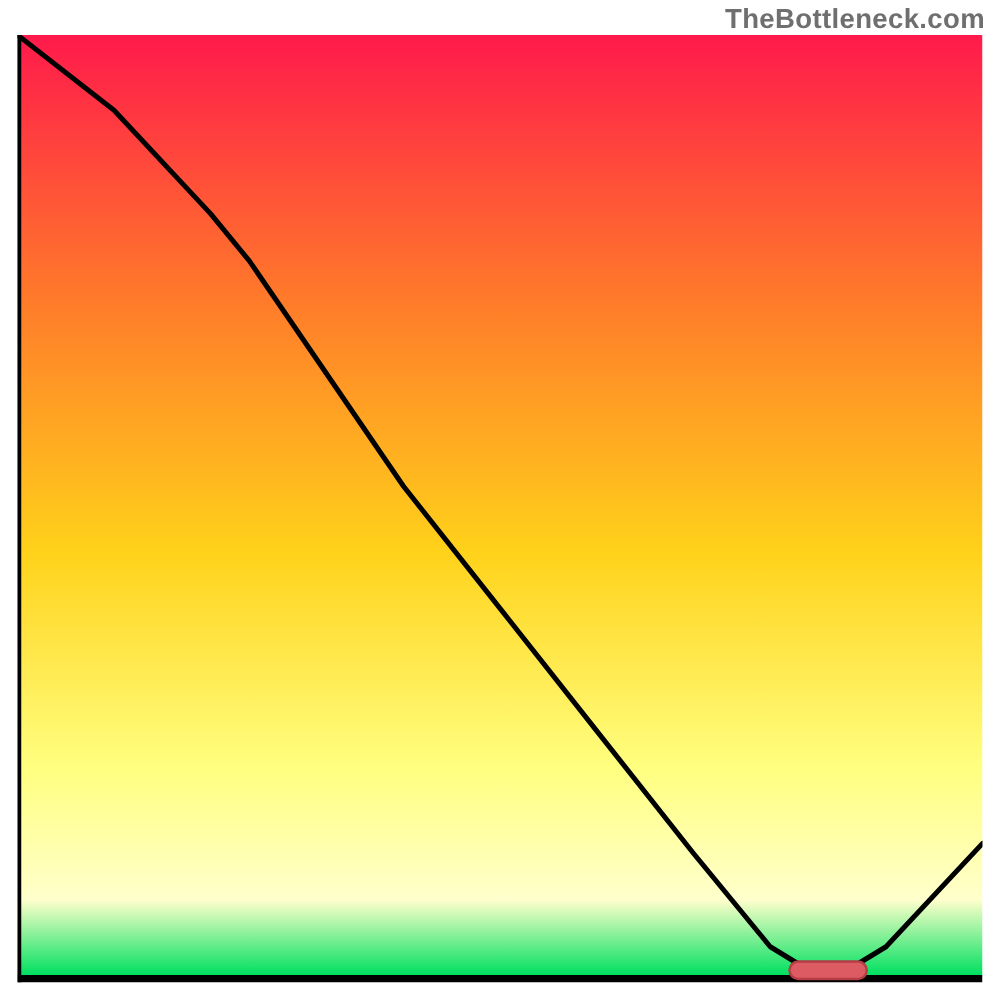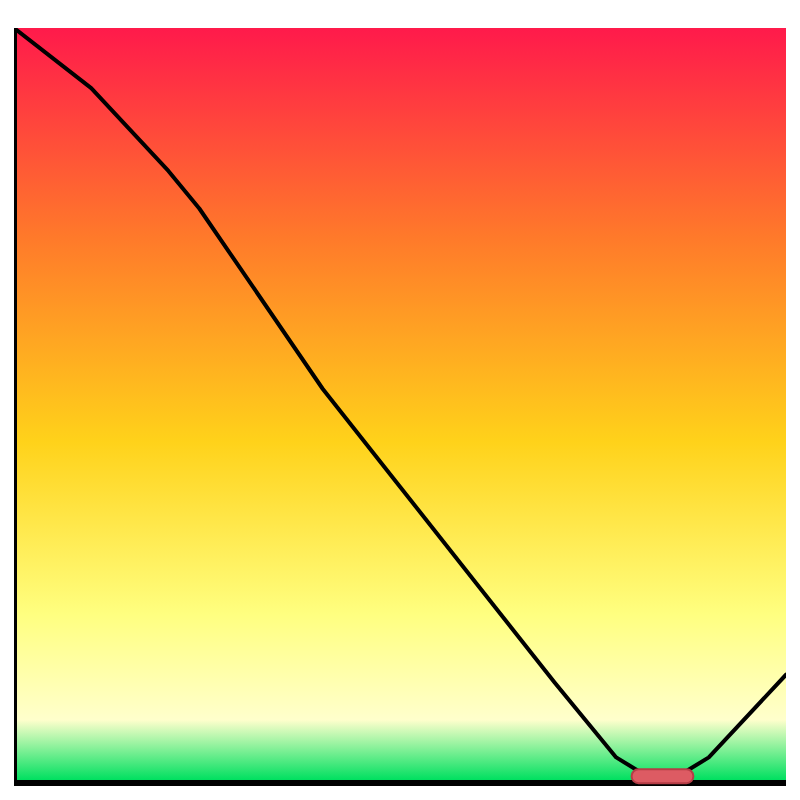--- a/index.html
+++ b/index.html
@@ -36,20 +36,21 @@
     font-weight: 600;
     color: #6f6f6f;
     letter-spacing: 0.3px;
     user-select: none;
   }
 </style>
 </head>
 <body>
 
 <div class="stage">
+  <div class="watermark">TheBottleneck.com</div>
 
   <div class="plot-area">
     <svg viewBox="0 0 772 758" preserveAspectRatio="none">
       <defs>
         <linearGradient id="bg-grad" x1="0" y1="0" x2="0" y2="1">
           <stop id="g0" offset="0%" stop-color="#ff1a4b"></stop>
           <stop id="g1" offset="28%" stop-color="#ff7a2a"></stop>
           <stop id="g2" offset="55%" stop-color="#ffd21a"></stop>
           <stop id="g3" offset="78%" stop-color="#ffff80"></stop>
           <stop id="g4" offset="92%" stop-color="#ffffcc"></stop>

